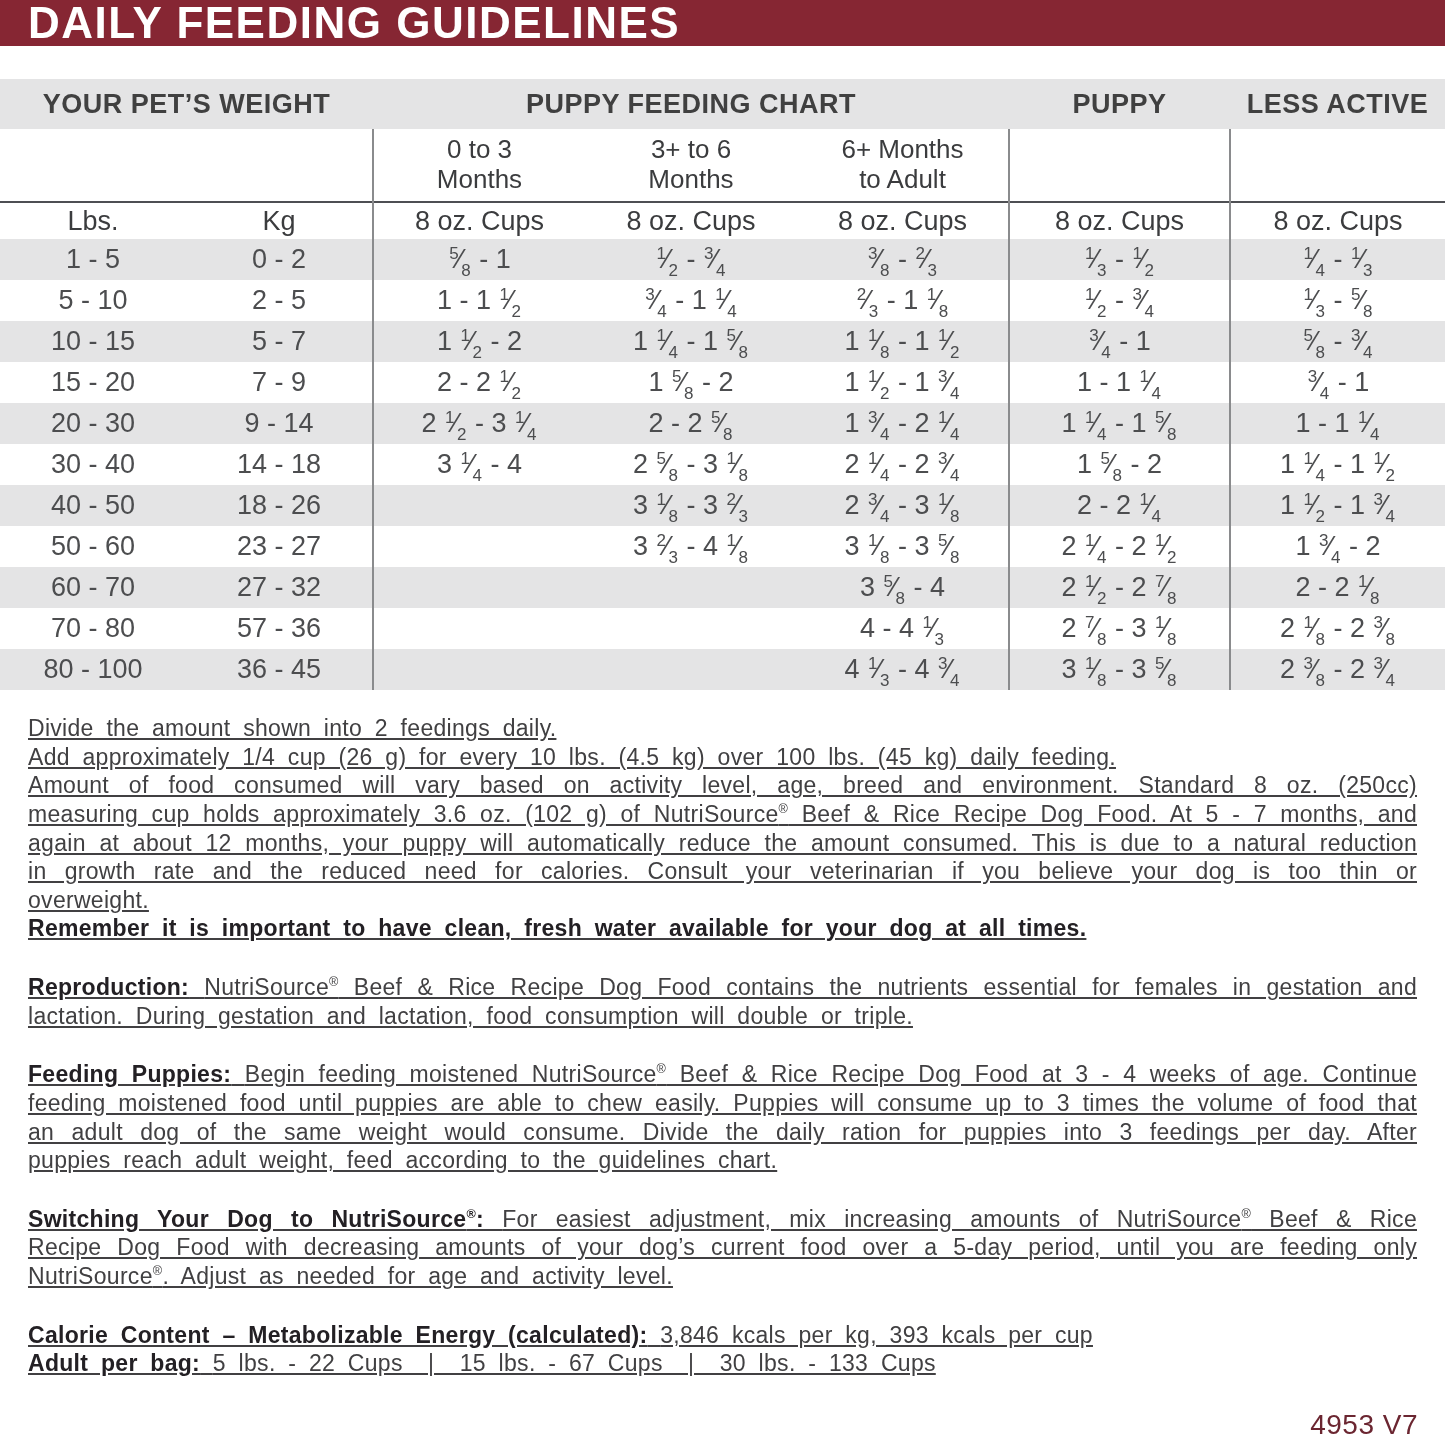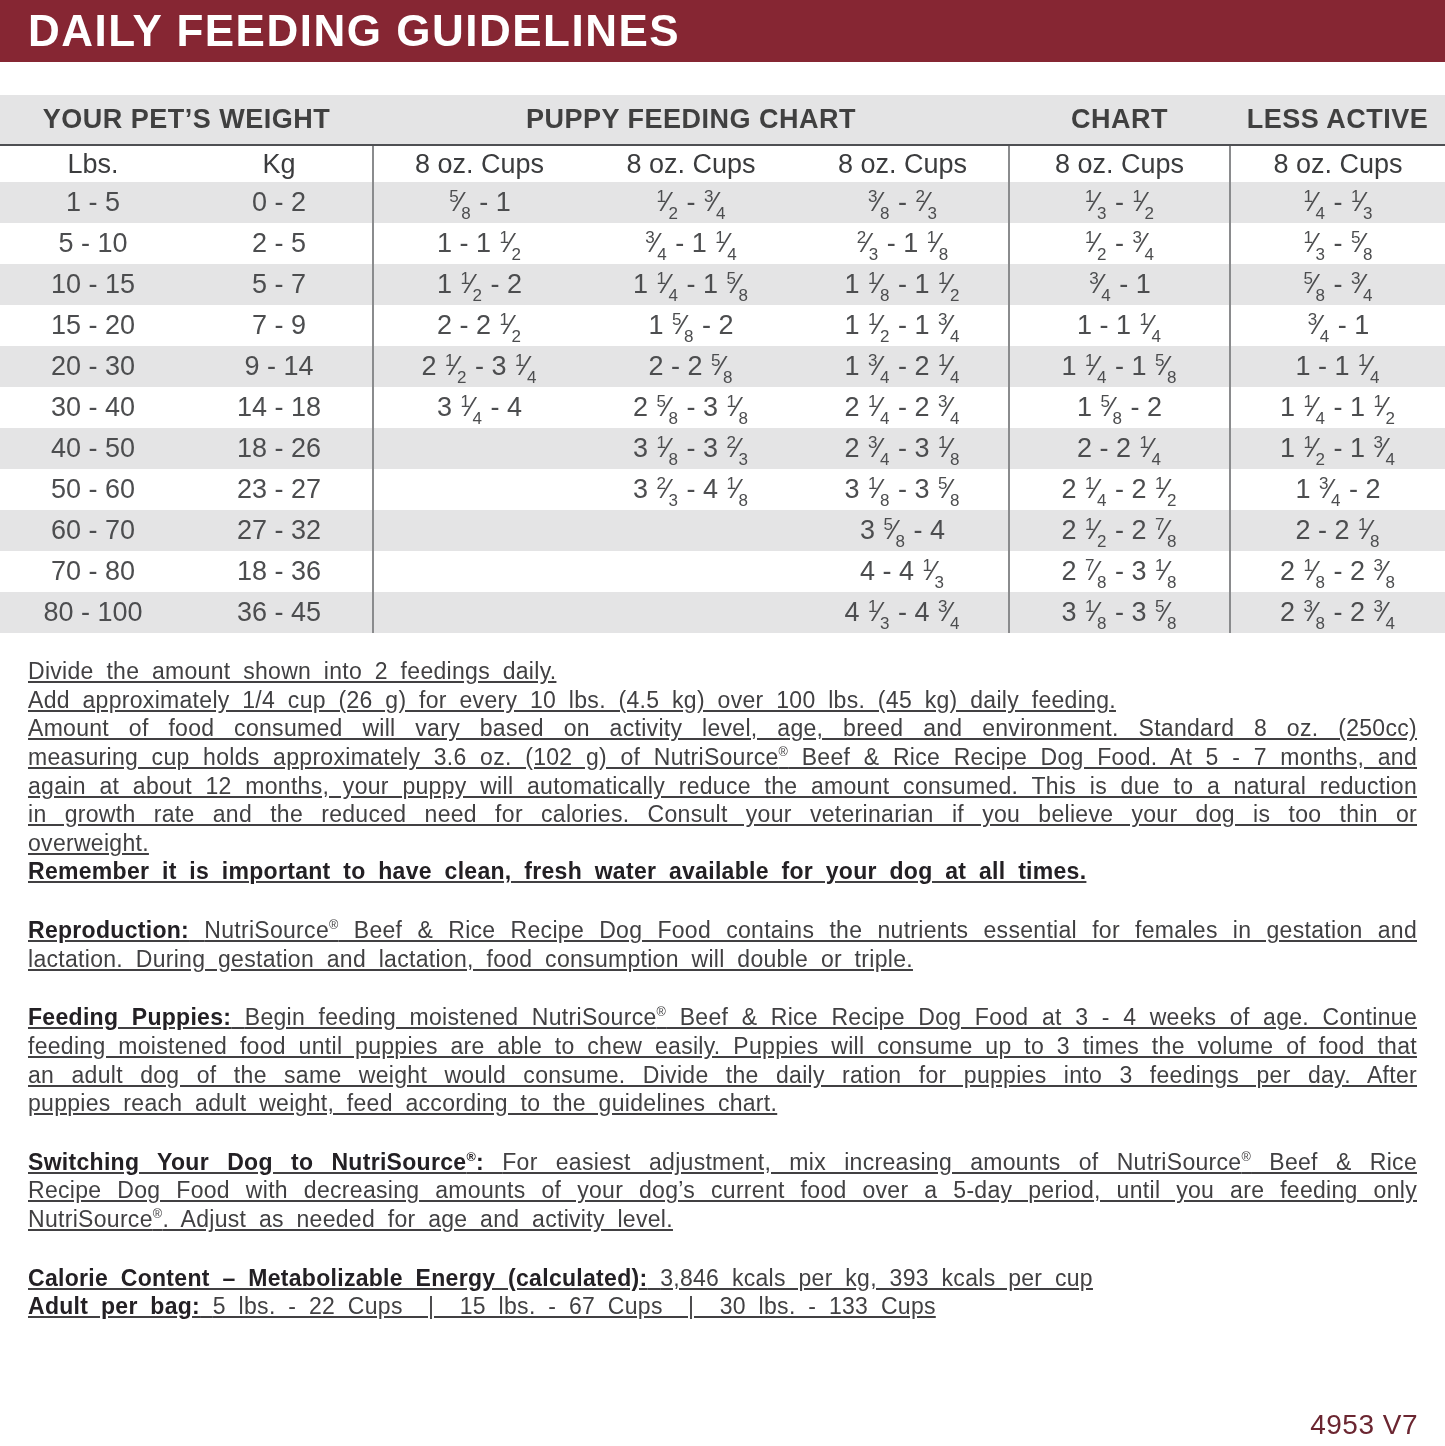--- a/index.html
+++ b/index.html
@@ -9,21 +9,21 @@
     --divider:#8a8b8d;
     --footer:#6b2631;
   }
   *{box-sizing:border-box;}
   html,body{margin:0;padding:0;}
   body{
     width:1445px;height:1446px;position:relative;overflow:hidden;
     background:#ffffff;font-family:"Liberation Sans", sans-serif;
   }
   .banner{
-    height:62px;width:100%;background:var(--banner);
+    height:46px;width:100%;background:var(--banner);
     display:flex;align-items:center;padding-left:28px;
   }
   .banner-title{
     color:#ffffff;font-size:44px;font-weight:bold;letter-spacing:1.5px;line-height:1;
     white-space:nowrap;
   }
   table.feeding{
     width:1445px;border-collapse:collapse;table-layout:fixed;margin-top:33px;
   }
   th,td{padding:0;text-align:center;vertical-align:middle;font-weight:normal;}
@@ -75,22 +75,33 @@
     <col style="width:212px">
       <col style="width:212px">
       <col style="width:212px">
     <col style="width:221px">
       <col style="width:215px">
   </colgroup>
   <thead>
     <tr class="group-row">
       <th colspan="2">YOUR PET’S WEIGHT</th>
       <th colspan="3">PUPPY FEEDING CHART</th>
-      <th>CHART</th>
+      <th>PUPPY</th>
       <th>LESS ACTIVE</th>
+    </tr>
+    <tr class="age-row">
+      <th colspan="2"></th>
+      <th class="bl">0 to 3
+Months</th>
+      <th>3+ to 6
+Months</th>
+      <th>6+ Months
+to Adult</th>
+      <th class="bl"></th>
+      <th class="bl"></th>
     </tr>
     <tr class="units-row">
       <td>Lbs.</td>
       <td>Kg</td>
       <td class="bl">8 oz. Cups</td>
       <td>8 oz. Cups</td>
       <td>8 oz. Cups</td>
       <td class="bl">8 oz. Cups</td>
       <td class="bl">8 oz. Cups</td>
     </tr>
@@ -172,21 +183,21 @@
         <td>60 - 70</td>
         <td>27 - 32</td>
         <td class="bl"></td>
         <td></td>
         <td>3 <span class="fr"><sup>5</sup>⁄<sub>8</sub></span> - 4</td>
         <td class="bl">2 <span class="fr"><sup>1</sup>⁄<sub>2</sub></span> - 2 <span class="fr"><sup>7</sup>⁄<sub>8</sub></span></td>
         <td class="bl">2 - 2 <span class="fr"><sup>1</sup>⁄<sub>8</sub></span></td>
       </tr>
       <tr>
         <td>70 - 80</td>
-        <td>18 - 36</td>
+        <td>57 - 36</td>
         <td class="bl"></td>
         <td></td>
         <td>4 - 4 <span class="fr"><sup>1</sup>⁄<sub>3</sub></span></td>
         <td class="bl">2 <span class="fr"><sup>7</sup>⁄<sub>8</sub></span> - 3 <span class="fr"><sup>1</sup>⁄<sub>8</sub></span></td>
         <td class="bl">2 <span class="fr"><sup>1</sup>⁄<sub>8</sub></span> - 2 <span class="fr"><sup>3</sup>⁄<sub>8</sub></span></td>
       </tr>
       <tr class="stripe">
         <td>80 - 100</td>
         <td>36 - 45</td>
         <td class="bl"></td>

